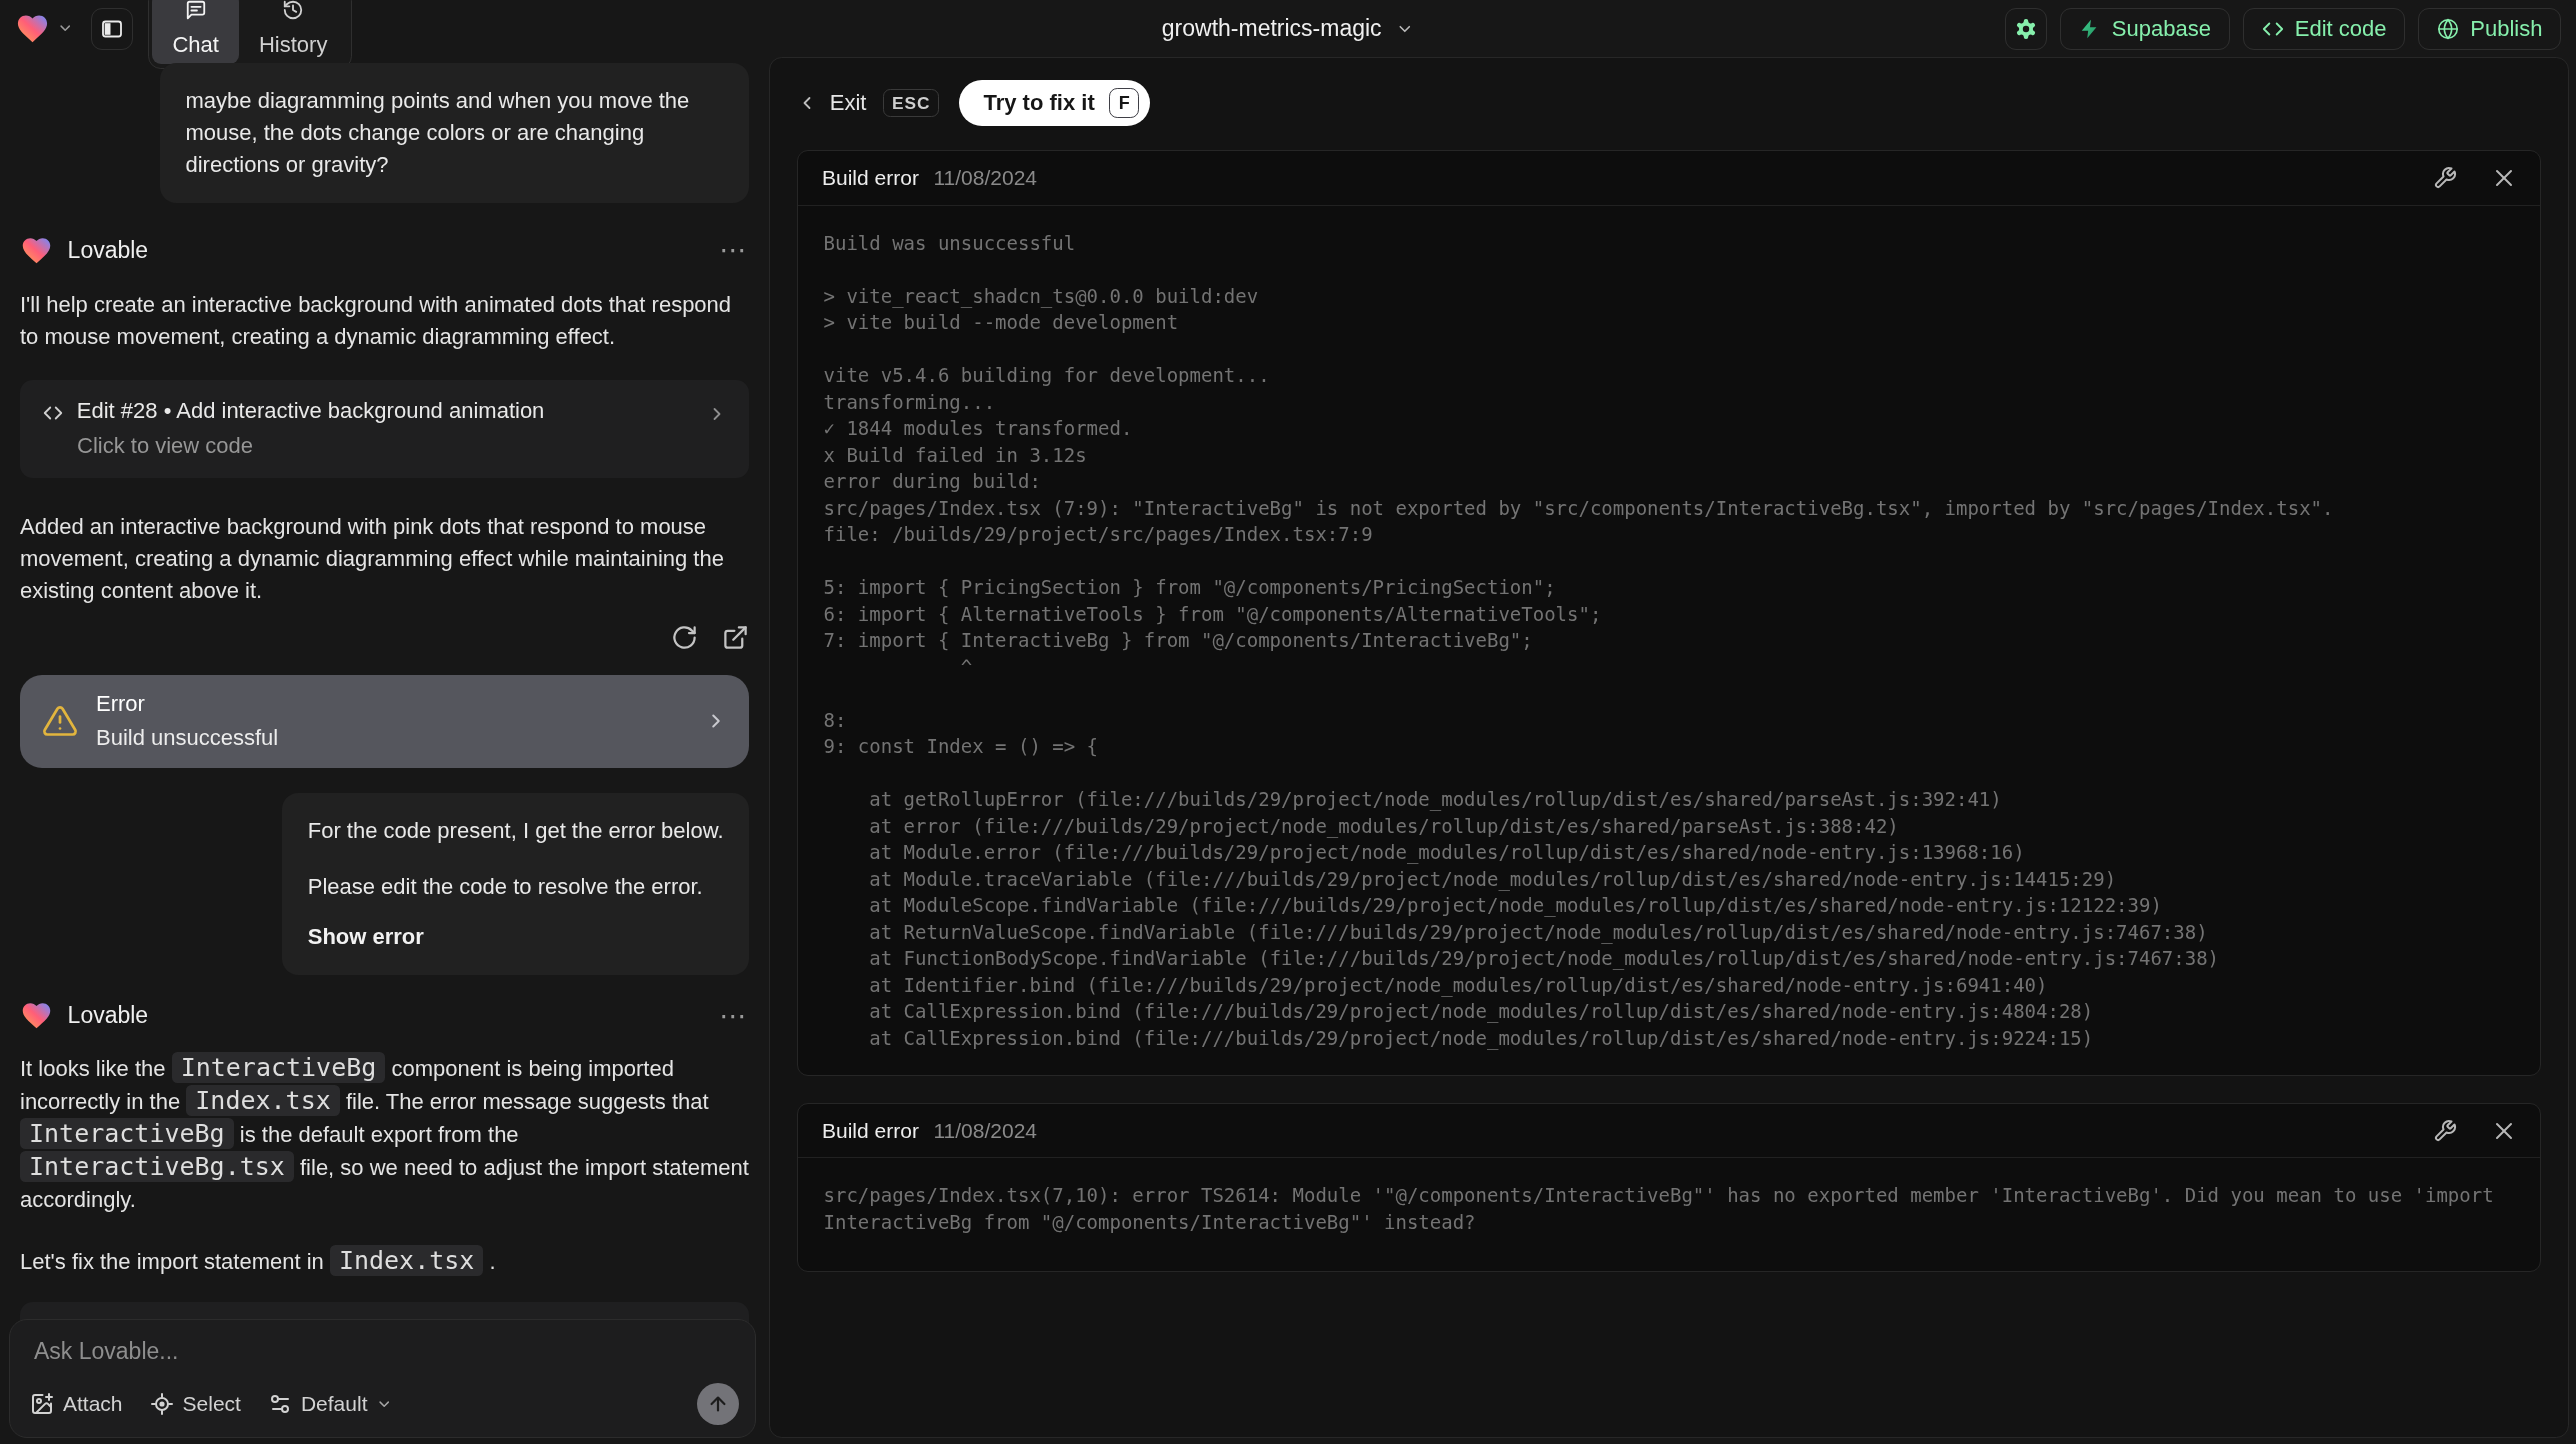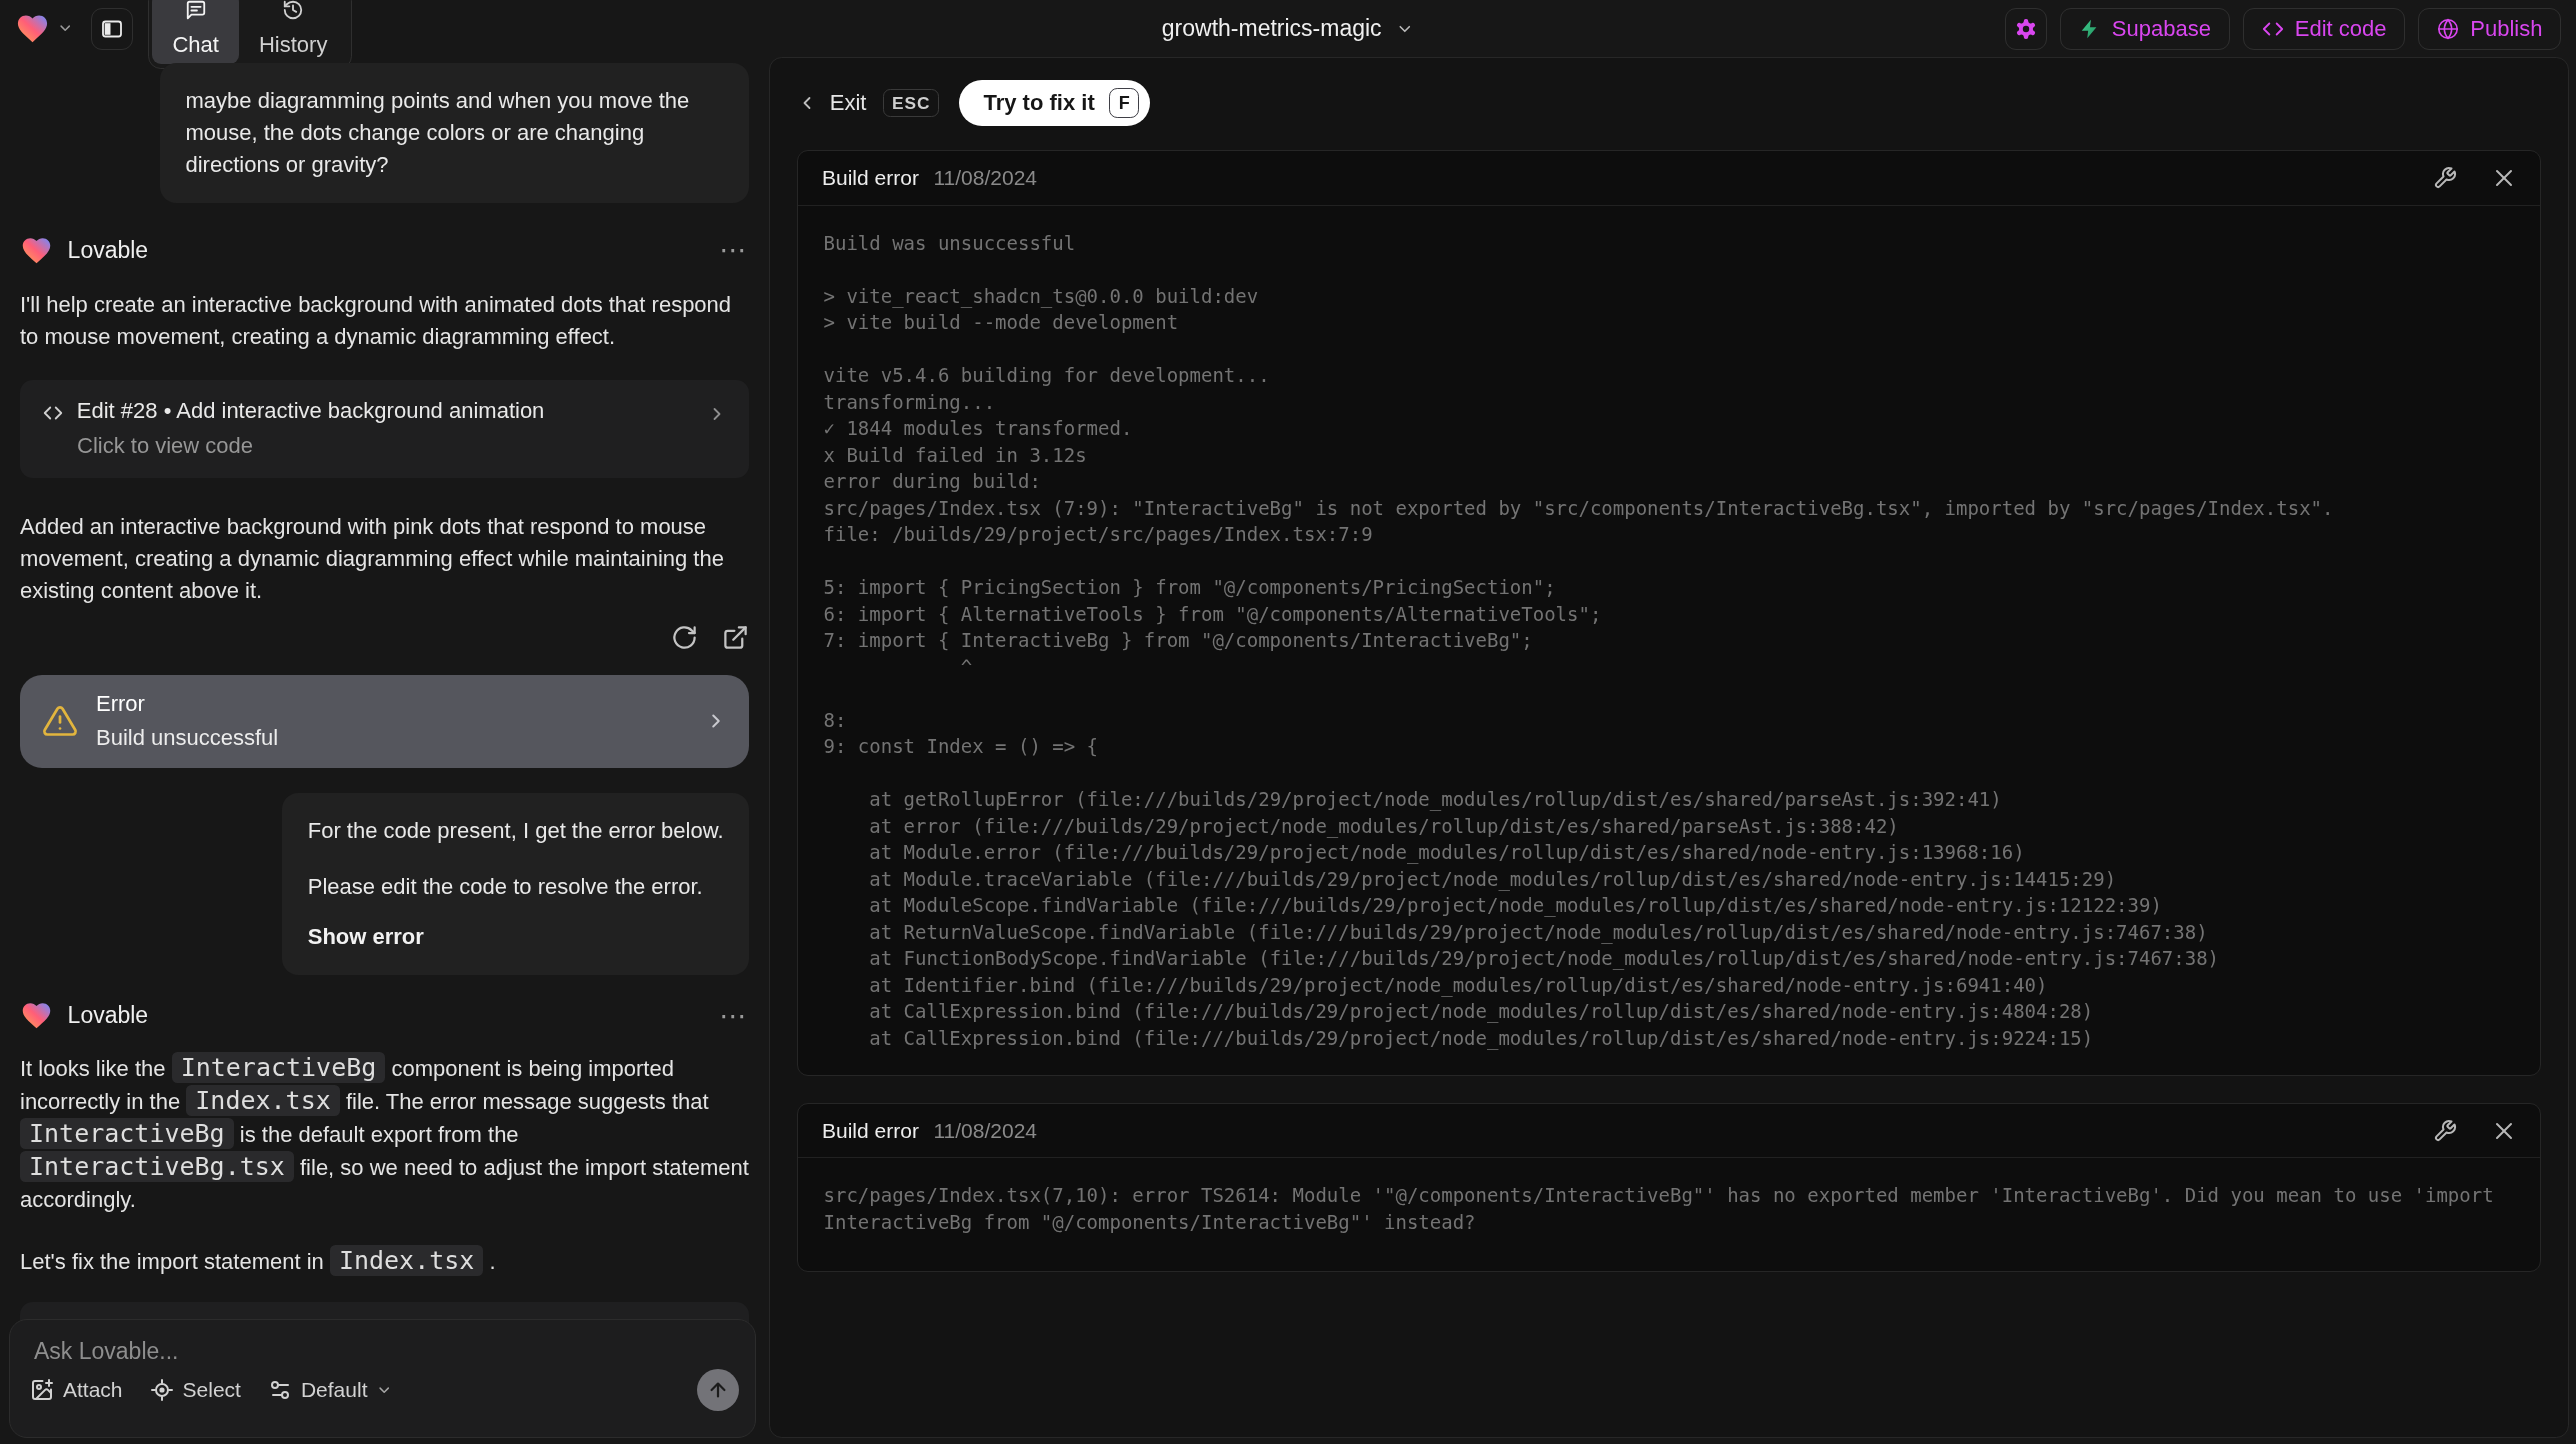--- a/index.html
+++ b/index.html
@@ -19,21 +19,21 @@
   .tabs { margin-left:14.6px; display:flex; padding:3.6px; border:0.9px solid #2f2f2f;
     border-radius:12.8px; background:#1a1a1a; }
   .tab { display:flex; gap:11px; align-items:center; padding:6.4px 20px; border-radius:9px;
     color:#d0d0d0; font-size:22px; cursor:default;flex-direction:column; }
   .tab.active { background:#3a3a3e; color:#f4f4f4; }
   .project { position:absolute; left:50%; top:0; height:57px; transform:translateX(-50%);
     display:flex; align-items:center; gap:14.6px; font-size:23px; color:#f0f0f0; }
   .project .chev { color:#b9b9b9; }
   .top-right { margin-left:auto; display:flex; gap:12.8px; align-items:center; }
   .tbtn { display:flex; align-items:center; gap:11px; padding:0 18px; height:42px;
-    border:0.9px solid #2f2f2f; border-radius:11px; font-size:22px; color:#d946ef; background:transparent; }
+    border:0.9px solid #2f2f2f; border-radius:11px; font-size:22px; color:#86efac; background:transparent; }
   .tbtn.square { width:42px; padding:0; justify-content:center; }
 
   
   .chat-panel { position:absolute; top:57px; left:0; width:769px; bottom:0;
     padding:0 20px; overflow:hidden; }
   .bubble { background:#212121; border-radius:16.4px; padding:22px 25.5px;
     font-size:22px; line-height:32px; color:#e9e9e9; }
   .bubble.first { margin:5.5px 0 0 auto; width:589px; }
   .assistant-row { display:flex; align-items:center; gap:14.6px; margin-top:31px;
     color:#f0f0f0; font-size:23px; }
@@ -52,21 +52,21 @@
   .bubble.second { margin:25.5px 0 0 auto; width:fit-content; max-width:556px; }
   .b2-gap { margin-top:24px; }
   .show-error { font-weight:700; margin-top:18px; color:#f2f2f2; }
   .code-chip { font-family:"DejaVu Sans Mono", monospace; font-size:25px;
     background:#2a2a2c; border-radius:5.5px; padding:0.9px 9px; color:#dedede; white-space:nowrap; }
   .input-box { position:absolute; left:9px; right:12.8px; bottom:7.3px; height:119px;
     background:#1d1d1e; border:0.9px solid #2c2c2c; border-radius:18px; padding:18px 24px; z-index:3; }
   .input-box textarea { width:100%; height:40px; background:transparent; border:none; outline:none;
     resize:none; color:#e8e8e8; font-family:"Liberation Sans", sans-serif; font-size:23px; }
   .input-box textarea::placeholder { color:#8e8e8e; }
-  .input-toolbar { position:absolute; left:20px; right:16.4px; bottom:26px;
+  .input-toolbar { position:absolute; left:20px; right:16.4px; bottom:12px;
     display:flex; align-items:center; gap:27px; color:#d2d2d2; font-size:21px; }
   .tool { display:flex; align-items:center; gap:9px; }
   .send { margin-left:auto; width:42px; height:42px; border-radius:50%;
     background:#737378; display:flex; align-items:center; justify-content:center; color:#1c1c1c; }
 
   
   .error-panel { position:absolute; left:769px; top:57px; right:7.3px; bottom:7.3px;
     background:#131313; border:0.9px solid #272727; border-radius:12.8px; padding:22px 27px; overflow:hidden; }
   .panel-head { display:flex; align-items:center; }
   .exit { display:flex; align-items:center; gap:12.8px; color:#e6e6e6; font-size:22px; }

